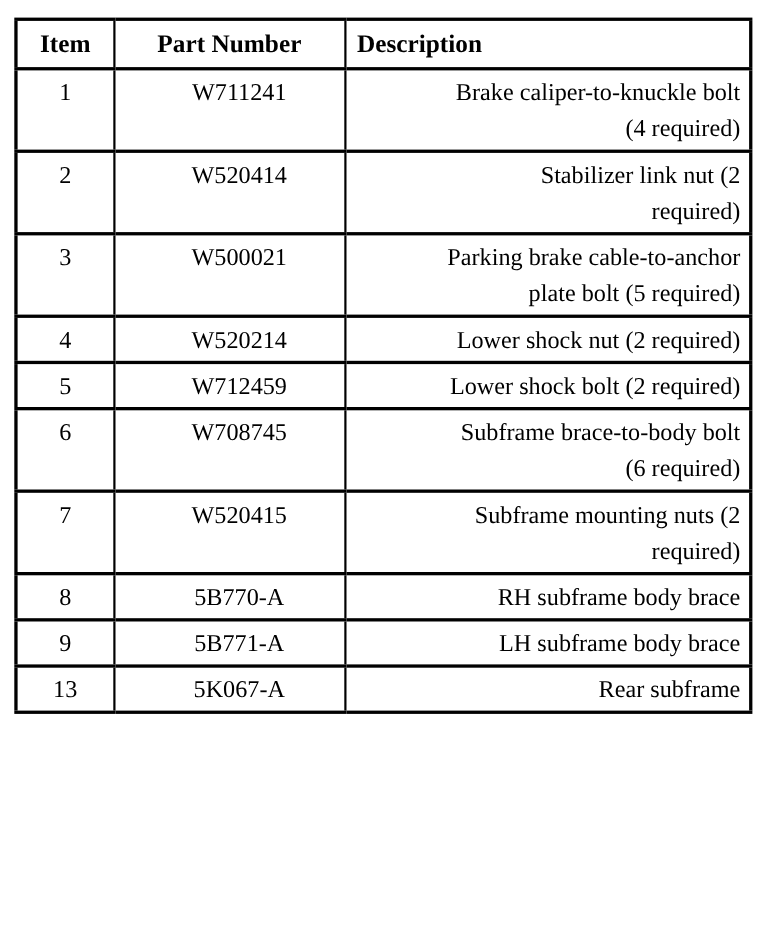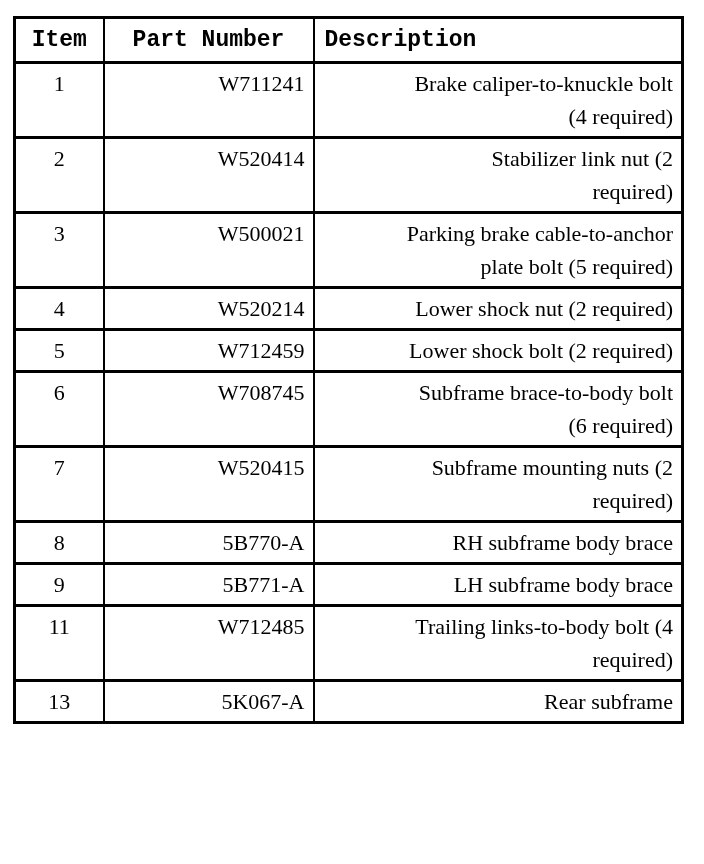--- a/index.html
+++ b/index.html
@@ -31,21 +31,21 @@
   .parts-table th,
   .parts-table td {
     border-top: 3px solid #000000;
     border-bottom: 3px solid #000000;
     border-left: 2px solid #000000;
     border-right: 2px solid #000000;
     color: #000000;
     box-sizing: border-box;
   }
   .parts-table th {
-    font-family: Liberation Mono, monospace;
+    font-family: Liberation Serif, serif;
     font-weight: bold;
     font-size: 23px;
     line-height: 34px;
     padding: 4px 10px;
     text-align: left;
     vertical-align: middle;
   }
   .parts-table th.col-item,
   .parts-table th.col-part {
     text-align: center;
@@ -56,21 +56,21 @@
     line-height: 33px;
     vertical-align: top;
     padding: 3px 8px;
   }
   .parts-table td.col-item {
     text-align: center;
     padding-left: 2px;
     padding-right: 2px;
   }
   .parts-table td.col-part {
-    text-align: right;
+    text-align: center;
     padding-left: 26px;
   }
   .parts-table td.col-desc {
     text-align: right;
     padding-left: 10px;
     white-space: pre-line;
   }
 </style>
 </head>
 <body>
@@ -134,25 +134,19 @@
           <td class="col-item">8</td>
           <td class="col-part">5B770-A</td>
           <td class="col-desc">RH subframe body brace</td>
         </tr>
         <tr>
           <td class="col-item">9</td>
           <td class="col-part">5B771-A</td>
           <td class="col-desc">LH subframe body brace</td>
         </tr>
         <tr>
-          <td class="col-item">11</td>
-          <td class="col-part">W712485</td>
-          <td class="col-desc">Trailing links-to-body bolt (4
-required)</td>
-        </tr>
-        <tr>
           <td class="col-item">13</td>
           <td class="col-part">5K067-A</td>
           <td class="col-desc">Rear subframe</td>
         </tr>
       </tbody>
   </table>
 </div>
 
 </body></html>

